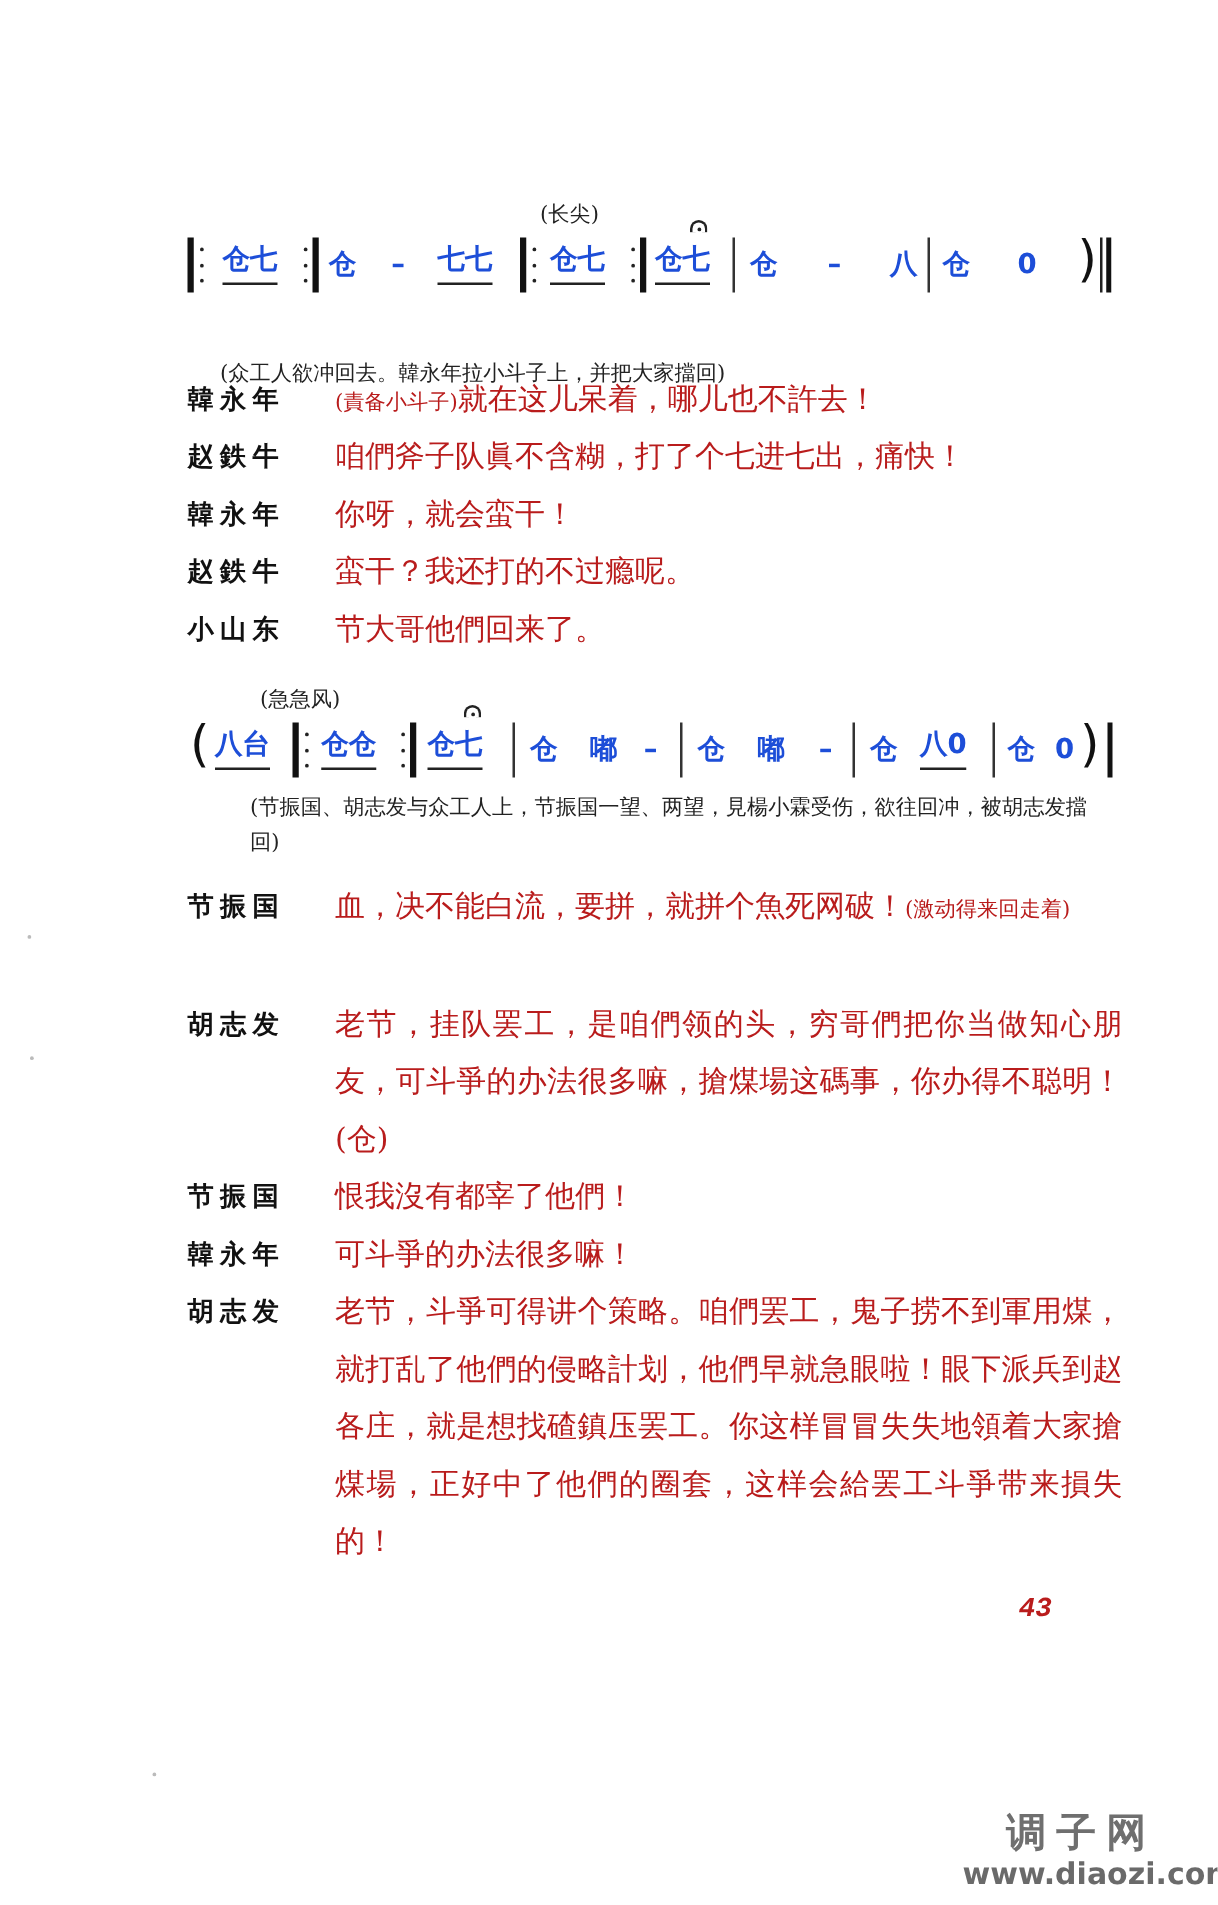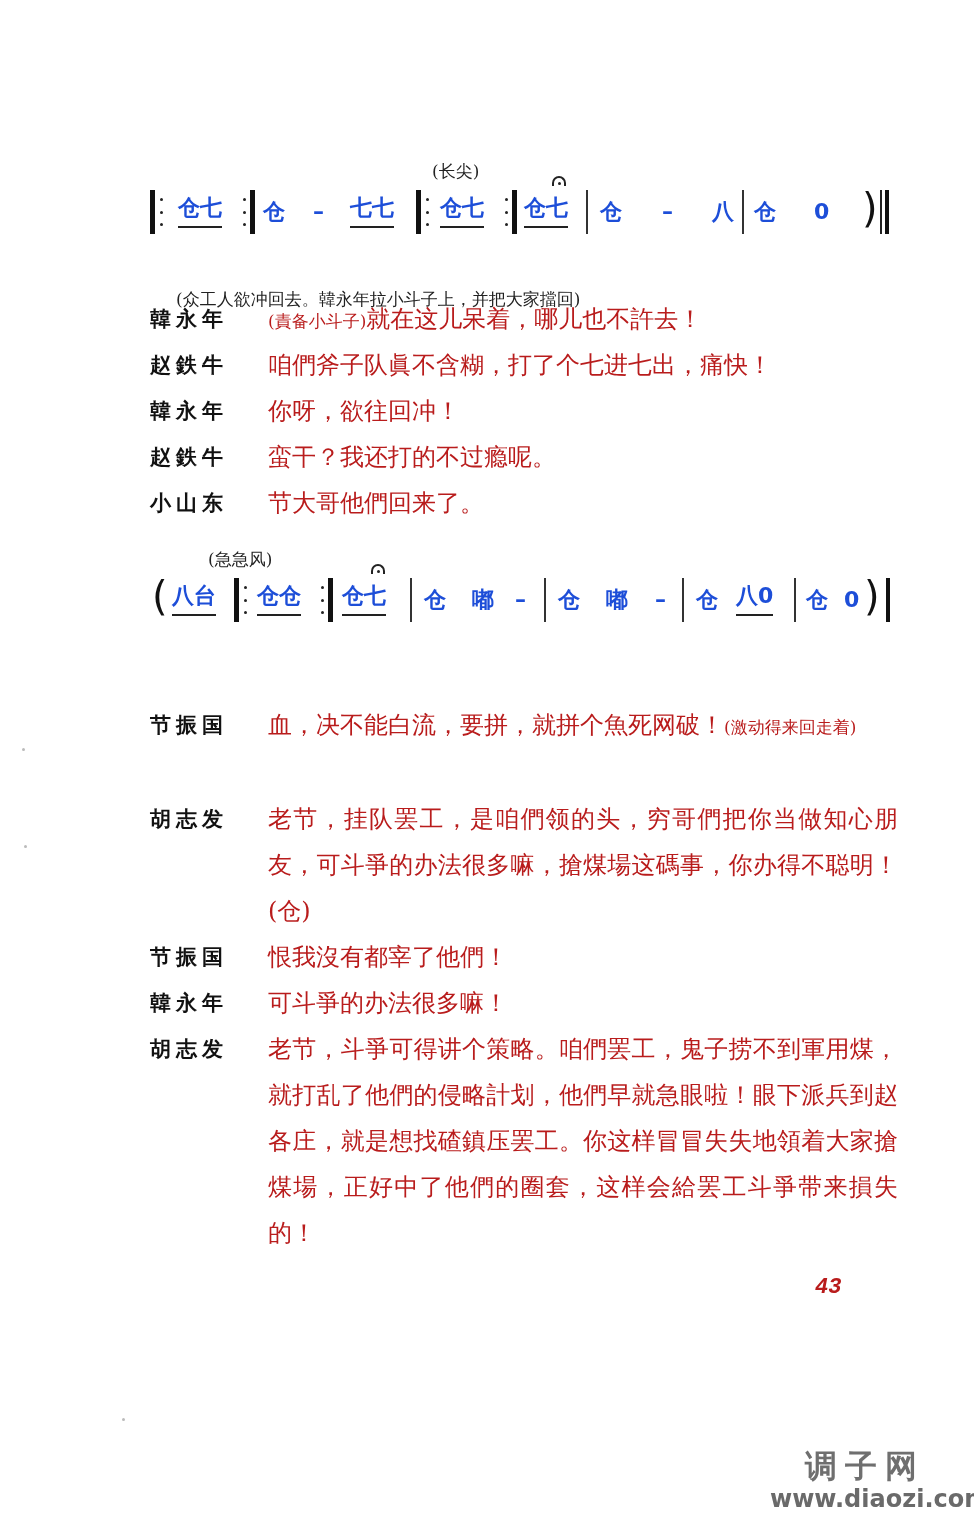--- a/index.html
+++ b/index.html
@@ -248,21 +248,21 @@
     <div class="speech">
       <span class="small">(責备小斗子)</span><span>就在这儿呆着，哪儿也不許去！</span>
     </div>
   </div>
   <div class="line" style="top:342px;">
     <div class="speaker">赵鉄牛</div>
     <div class="speech">咱們斧子队眞不含糊，打了个七进七出，痛快！</div>
   </div>
   <div class="line" style="top:388px;">
     <div class="speaker">韓永年</div>
-    <div class="speech">你呀，欲往回冲！</div>
+    <div class="speech">你呀，就会蛮干！</div>
   </div>
   <div class="line" style="top:434px;">
     <div class="speaker">赵鉄牛</div>
     <div class="speech">蛮干？我还打的不过瘾呢。</div>
   </div>
   <div class="line" style="top:480px;">
     <div class="speaker">小山东</div>
     <div class="speech">节大哥他們回来了。</div>
   </div>
 
@@ -303,20 +303,21 @@
     <div class="note" style="left:546px;">仓</div>
     <div class="note ul" style="left:586px;">八0</div>
     <div class="bar thin" style="left:644px;"></div>
 
     <div class="note" style="left:656px;">仓</div>
     <div class="note zero" style="left:694px;">0</div>
     <div class="paren" style="left:714px;">)</div>
     <div class="bar thick" style="left:736px; width:4px;"></div>
   </div>
 
+  <div class="direction" style="left:200px; top:632px; width:690px;">(节振国、胡志发与众工人上，节振国一望、两望，見楊小霖受伤，欲往回冲，被胡志发擋回)</div>
 
   <div class="line" style="top:702px;">
     <div class="speaker">节振国</div>
     <div class="speech">
       <span>血，决不能白流，要拼，就拼个魚死网破！</span><span class="small">(激动得来回走着)</span>
     </div>
   </div>
   <div class="line" style="top:796px;">
     <div class="speaker">胡志发</div>
     <div class="speech">老节，挂队罢工，是咱們领的头，穷哥們把你当做知心朋友，可斗爭的办法很多嘛，搶煤場这碼事，你办得不聪明！(仓)</div>

